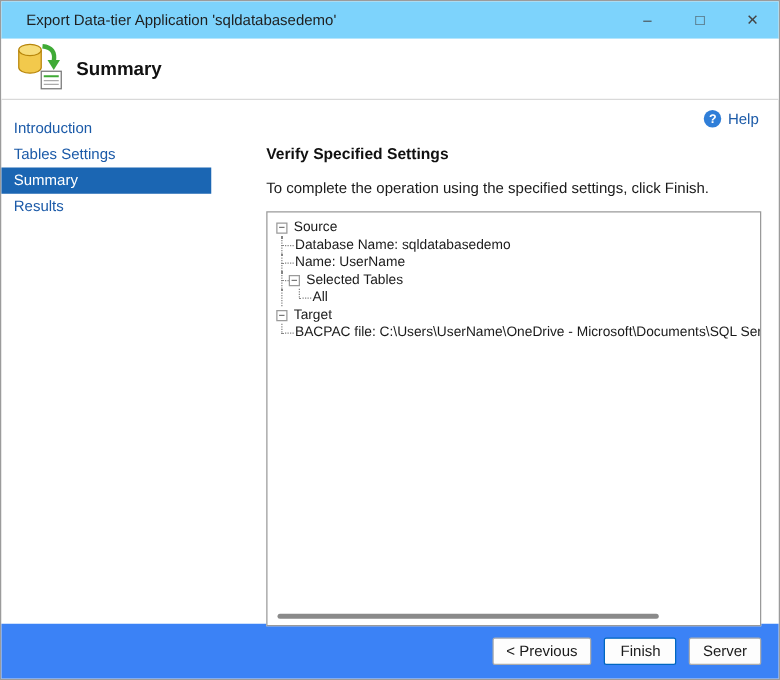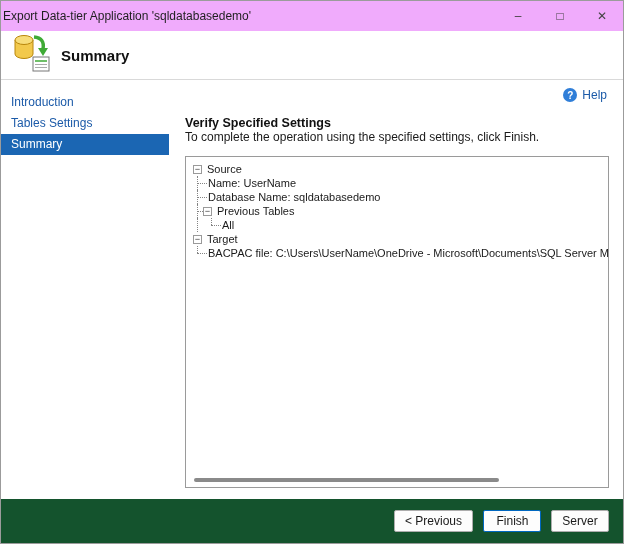--- a/index.html
+++ b/index.html
@@ -5,55 +5,55 @@
   * { box-sizing: border-box; margin: 0; padding: 0; }
   html,body { background:#cfcfcf; }
   body { font-family: "Liberation Sans", sans-serif; }
   .window {
     width: 624px; height: 544px; background: #ffffff;
     border: 1px solid #9b9b9b; position: relative;
     display: flex; flex-direction: column; overflow: hidden;
   }
   
   .titlebar {
-    height: 30px; flex: none; background: #f0abfc;
-    display: flex; align-items: center; padding-left: 2px;
+    height: 30px; flex: none; background: #7dd3fc;
+    display: flex; align-items: center; padding-left: 20px;
     font-size: 12px; color: #1f1f1f;
   }
   .win-controls { margin-left: auto; display: flex; height: 100%; }
   .win-btn {
     width: 42px; height: 100%; display: flex; align-items: center;
     justify-content: center; font-size: 12px; color: #444; cursor: default;
   }
   
   .header {
     height: 49px; flex: none; background: #ffffff; border-bottom: 1px solid #d9d9d9;
     display: flex; align-items: center; padding-left: 12px; gap: 10px;
   }
   .header-title { font-size: 15px; font-weight: bold; color: #111; }
   
-  .body-row { flex: 1; display: flex; min-height: 0; }
+  .body-row { flex: 1; display: flex; min-height: 0; gap: 28px; }
   .sidebar { width: 168px; flex: none; padding-top: 12px; }
   .side-item {
     height: 21px; line-height: 21px; padding-left: 10px;
     font-size: 12px; color: #1b5aa8; cursor: pointer; white-space: nowrap;
   }
   .side-item.active { background: #1b66b3; color: #ffffff; }
   .content { flex: 1; position: relative; padding: 8px 14px 0 16px; min-width: 0; }
   .help {
     position: absolute; top: 8px; right: 16px; display: flex;
     align-items: center; gap: 5px; color: #1b5aa8; font-size: 12px; cursor: pointer;
   }
   .help-circle {
     width: 14px; height: 14px; border-radius: 50%; background: #2f7ed8;
     color: #fff; font-size: 10px; font-weight: bold; display: flex;
     align-items: center; justify-content: center;
   }
   .heading { margin-top: 28px; font-size: 12.5px; font-weight: bold; color: #111; }
-  .instruction { margin-top: 0; font-size: 12px; color: #1a1a1a; }
+  .instruction { margin-top: 13px; font-size: 12px; color: #1a1a1a; }
   
   .tree-box {
     margin-top: 12px; height: 332px; border: 1px solid #9a9a9a;
     background: #fff; position: relative; overflow: hidden;
     padding: 5px 0 0 7px; font-size: 11px; color: #1a1a1a;
   }
   .tree-row { display: flex; align-items: center; height: 14px; white-space: nowrap; }
   .t-cell { flex: none; width: 14px; height: 14px; position: relative; }
   .t-cell.w10 { width: 10px; }
   .t-cell.br::before, .t-cell.pass::before {
@@ -71,21 +71,21 @@
     text-align: center; margin-right: 4px; cursor: pointer;
   }
   .tree-label { padding-left: 1px; }
   .hscroll-thumb {
     position: absolute; left: 8px; bottom: 5px; width: 305px; height: 4px;
     background: #8a8a8a; border-radius: 2px; cursor: pointer;
   }
   
   .footer {
     height: 44px; flex: none; display: flex; align-items: center;
-    justify-content: flex-end; gap: 10px; padding-right: 14px; background: #14532d;
+    justify-content: flex-end; gap: 10px; padding-right: 14px; background: #3b82f6;
   }
   .btn {
     min-width: 58px; height: 22px; padding: 0 10px; font-size: 12px;
     font-family: "Liberation Sans", sans-serif;
     background: #fdfdfd; border: 1px solid #adadad; border-radius: 2px;
     color: #1a1a1a; cursor: pointer;
   }
   .btn.wide { min-width: 74px; }
   .btn.primary { border: 1px solid #0067c0; padding-left: 11px; }
 </style>
@@ -118,20 +118,21 @@
     </span>
     <span class="header-title">Summary</span>
   </div>
 
   <div class="body-row">
 
     <div class="sidebar">
       <div class="side-item">Introduction</div>
       <div class="side-item">Tables Settings</div>
       <div class="side-item active">Summary</div>
+      <div class="side-item">Results</div>
     </div>
 
     <div class="content">
 
       <div class="help">
         <span class="help-circle">?</span>
         <span>Help</span>
       </div>
 
       <div class="heading">Verify Specified Settings</div>
@@ -139,32 +140,32 @@
 
       <div class="tree-box">
 
         <div class="tree-row">
           <span class="expander">−</span>
           <span class="tree-label">Source</span>
         </div>
 
         <div class="tree-row">
           <span class="t-cell br"></span>
-          <span class="tree-label">Name: UserName</span>
+          <span class="tree-label">Database Name: sqldatabasedemo</span>
         </div>
 
         <div class="tree-row">
           <span class="t-cell br"></span>
-          <span class="tree-label">Database Name: sqldatabasedemo</span>
+          <span class="tree-label">Name: UserName</span>
         </div>
 
         <div class="tree-row">
           <span class="t-cell br w10"></span>
           <span class="expander">−</span>
-          <span class="tree-label">Previous Tables</span>
+          <span class="tree-label">Selected Tables</span>
         </div>
 
         <div class="tree-row">
           <span class="t-cell pass"></span>
           <span class="t-cell br end"></span>
           <span class="tree-label">All</span>
         </div>
 
         <div class="tree-row">
           <span class="expander">−</span>

